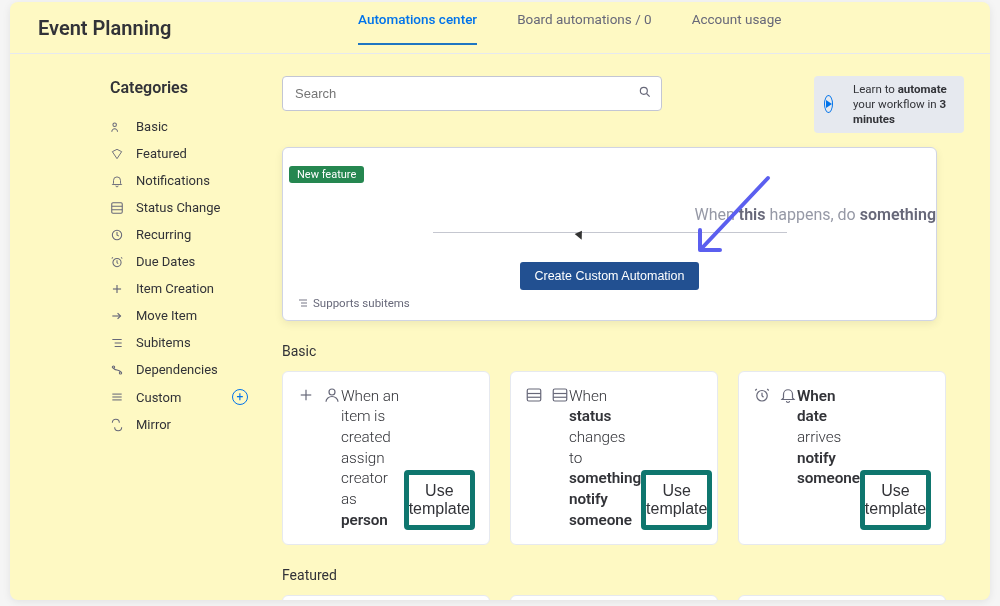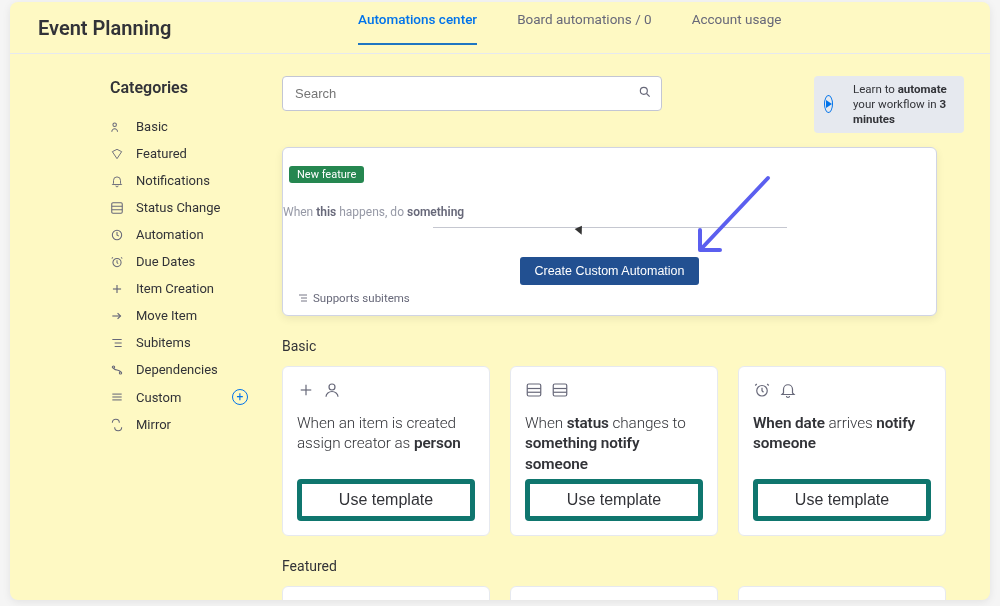--- a/index.html
+++ b/index.html
@@ -121,22 +121,22 @@
     .badge {
       background: #258750;
       color:#fff;
       font-size:11px;
       padding: 2px 8px;
       border-radius: 3px;
       display:inline-block;
       margin: 18px 0 0 6px;
     }
     .hero-text {
-      text-align:left;
-      font-size: 12px;
+      text-align:right;
+      font-size: 16px;
       color: #9699a6;
       padding: 22px 0 8px;
     }
     .hero-text .b { color:#676879; font-weight:600;}
     .hero-divider {
       width: 354px; height:1px; background:#c5c7d0; margin: 0 auto;
     }
     .cursor {
       width:0;height:0;
       border-top:8px solid #333;
@@ -175,21 +175,21 @@
       color:#323338;
       margin: 22px 0 12px;
       font-weight: 400;
     }
     .cards-row { display:flex; gap:20px; }
     .card {
       width: 208px;
       border: 1px solid #e6e9ef;
       border-radius: 6px;
       padding: 14px 14px 14px;
-      display:flex; flex-direction:column;
+      display:flex; flex-direction:row;
       background:#fff;
       min-height: 170px;
     }
     .card-icons { display:flex; gap:8px; margin-bottom:14px; color:#676879;}
     .card-text {
       font-size: 15.3px;
       color:#323338;
       line-height:1.35;
       font-weight: 300;
       letter-spacing: -0.1px;
@@ -269,21 +269,21 @@
           </span>
         <span>Status Change</span>
       </div>
       <div class="cat-item">
         <span class="cat-icon">
             <svg width="14" height="14" viewBox="0 0 24 24" fill="none" stroke="currentColor" stroke-width="1.8">
               <circle cx="12" cy="12" r="8"></circle>
               <path d="M12 7 v5 l3 2"></path>
             </svg>
           </span>
-        <span>Automation</span>
+        <span>Recurring</span>
       </div>
       <div class="cat-item">
         <span class="cat-icon">
             <svg width="14" height="14" viewBox="0 0 24 24" fill="none" stroke="currentColor" stroke-width="1.8">
               <circle cx="12" cy="13" r="7"></circle>
               <path d="M12 9 v4 l2 2"></path>
               <path d="M5 4 L3 6 M19 4 L21 6"></path>
             </svg>
           </span>
         <span>Due Dates</span>

